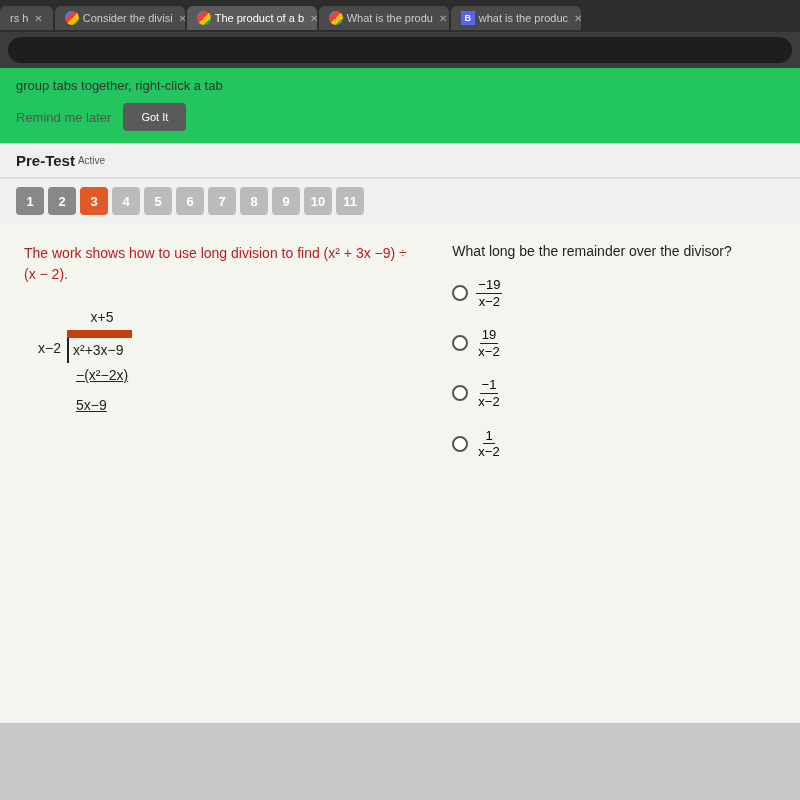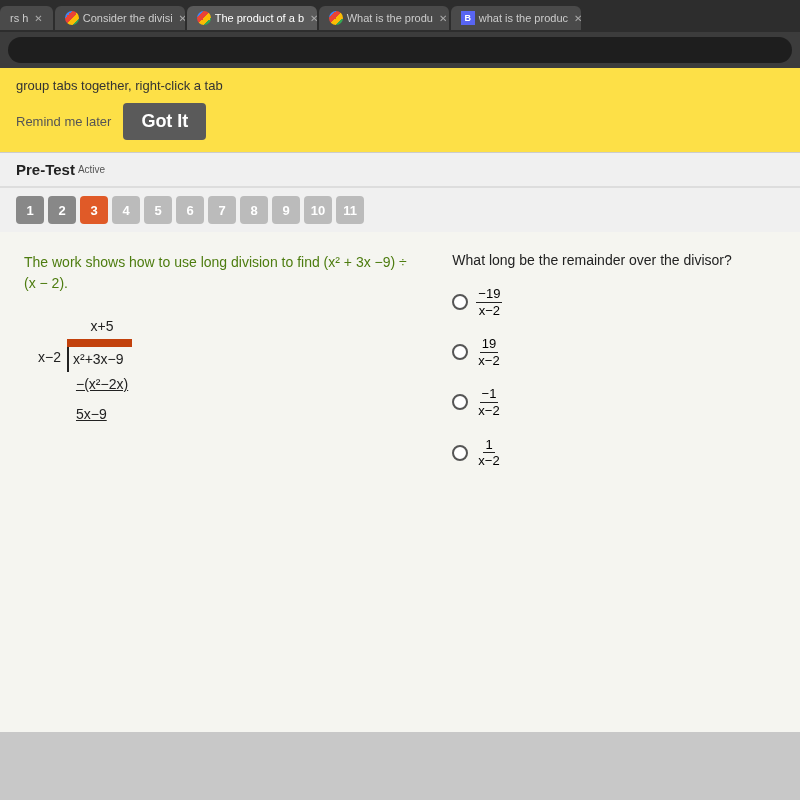--- a/index.html
+++ b/index.html
@@ -94,21 +94,21 @@
       border-radius: 16px;
       color: #eee;
       font-size: 12px;
       padding: 4px 12px;
       height: 26px;
       outline: none;
     }
 
     
     .notification-bar {
-      background: #fde047;
+      background: #22c55e;
       border-bottom: 1px solid #ccc;
       padding: 10px 16px 12px 16px;
       position: relative;
     }
 
     .notification-text {
       font-size: 13px;
       color: #333;
       margin-bottom: 10px;
     }
@@ -127,23 +127,23 @@
       border: none;
       padding: 0;
     }
 
     .got-it-btn {
       background: #5a5a5a;
       color: white;
       border: none;
       border-radius: 4px;
       padding: 8px 18px;
-      font-size: 18px;
+      font-size: 11px;
       cursor: pointer;
-      font-weight: 700;
+      font-weight: 400;
     }
 
     
     .pretest-bar {
       background: #f0f0f0;
       border-bottom: 2px solid #ddd;
       padding: 8px 16px;
       display: flex;
       align-items: center;
       gap: 3px;
@@ -197,21 +197,21 @@
     .left-panel {
       flex: 1.2;
     }
 
     .right-panel {
       flex: 1;
     }
 
     .question-text {
       font-size: 14px;
-      color: #4d7c0f;
+      color: #b91c1c;
       line-height: 1.5;
       margin-bottom: 20px;
     }
 
     
     .long-division {
       font-size: 14px;
       color: #222;
       margin-left: 10px;
       line-height: 1.8;

